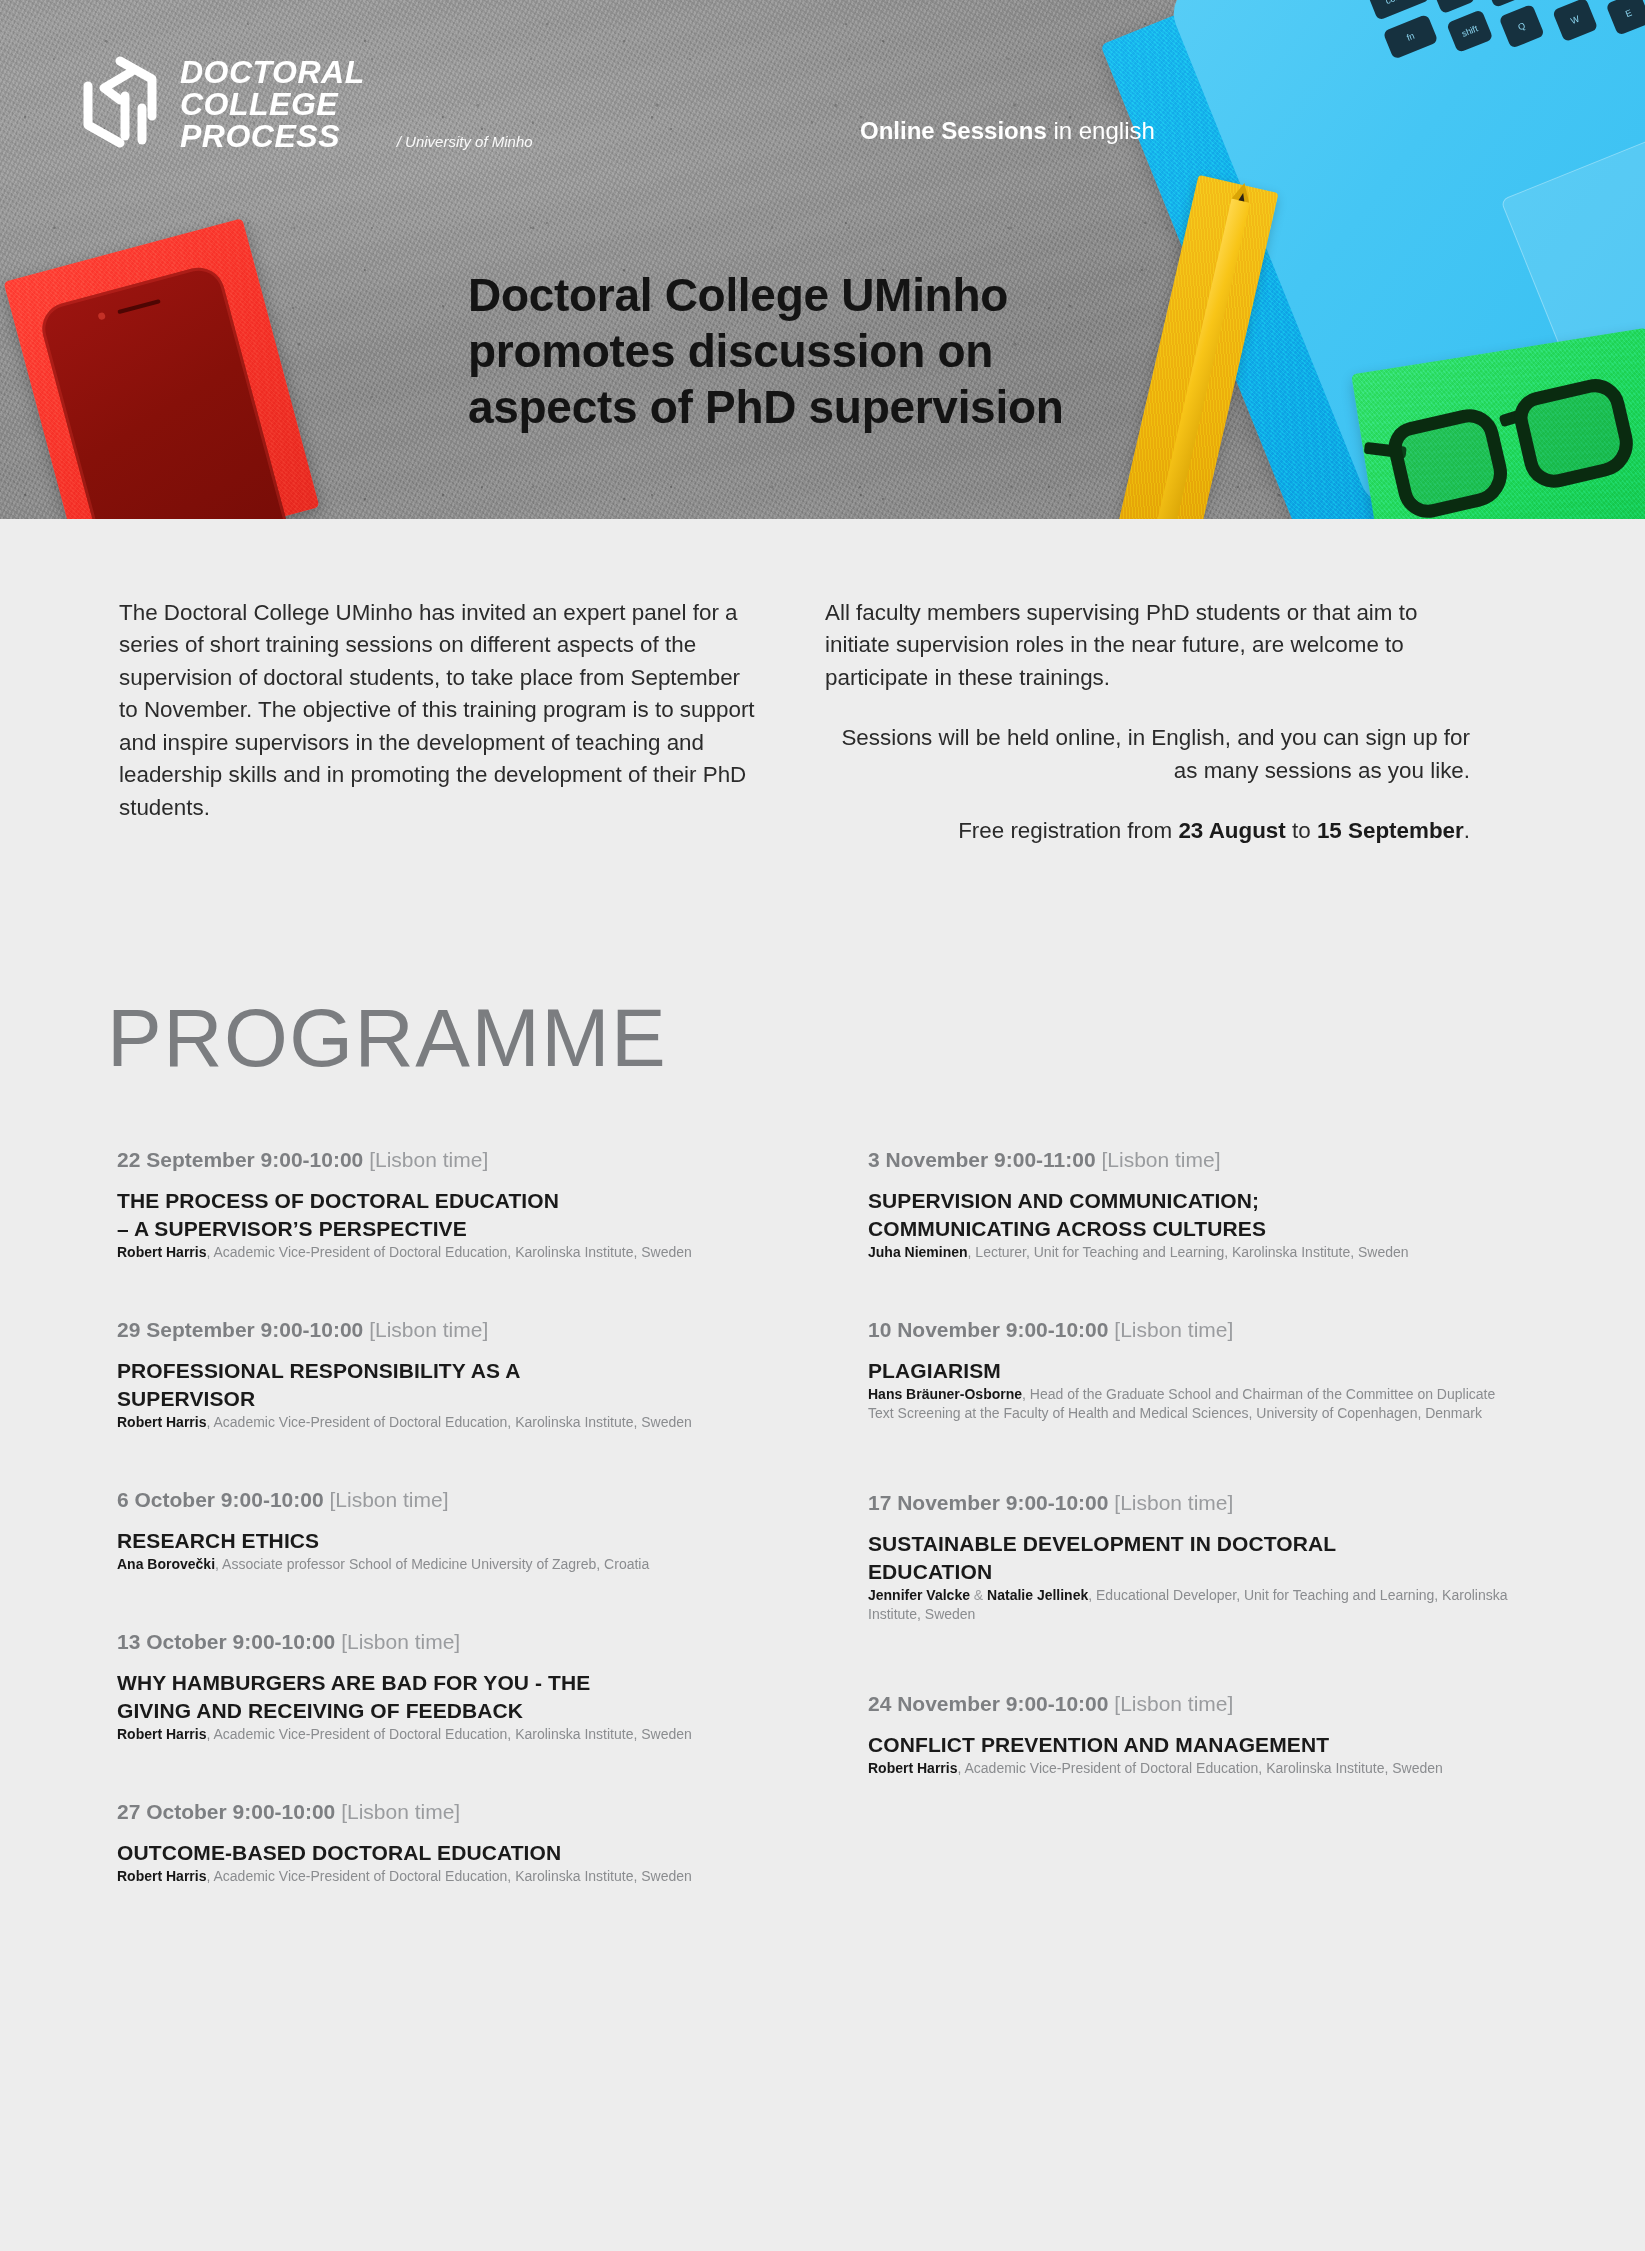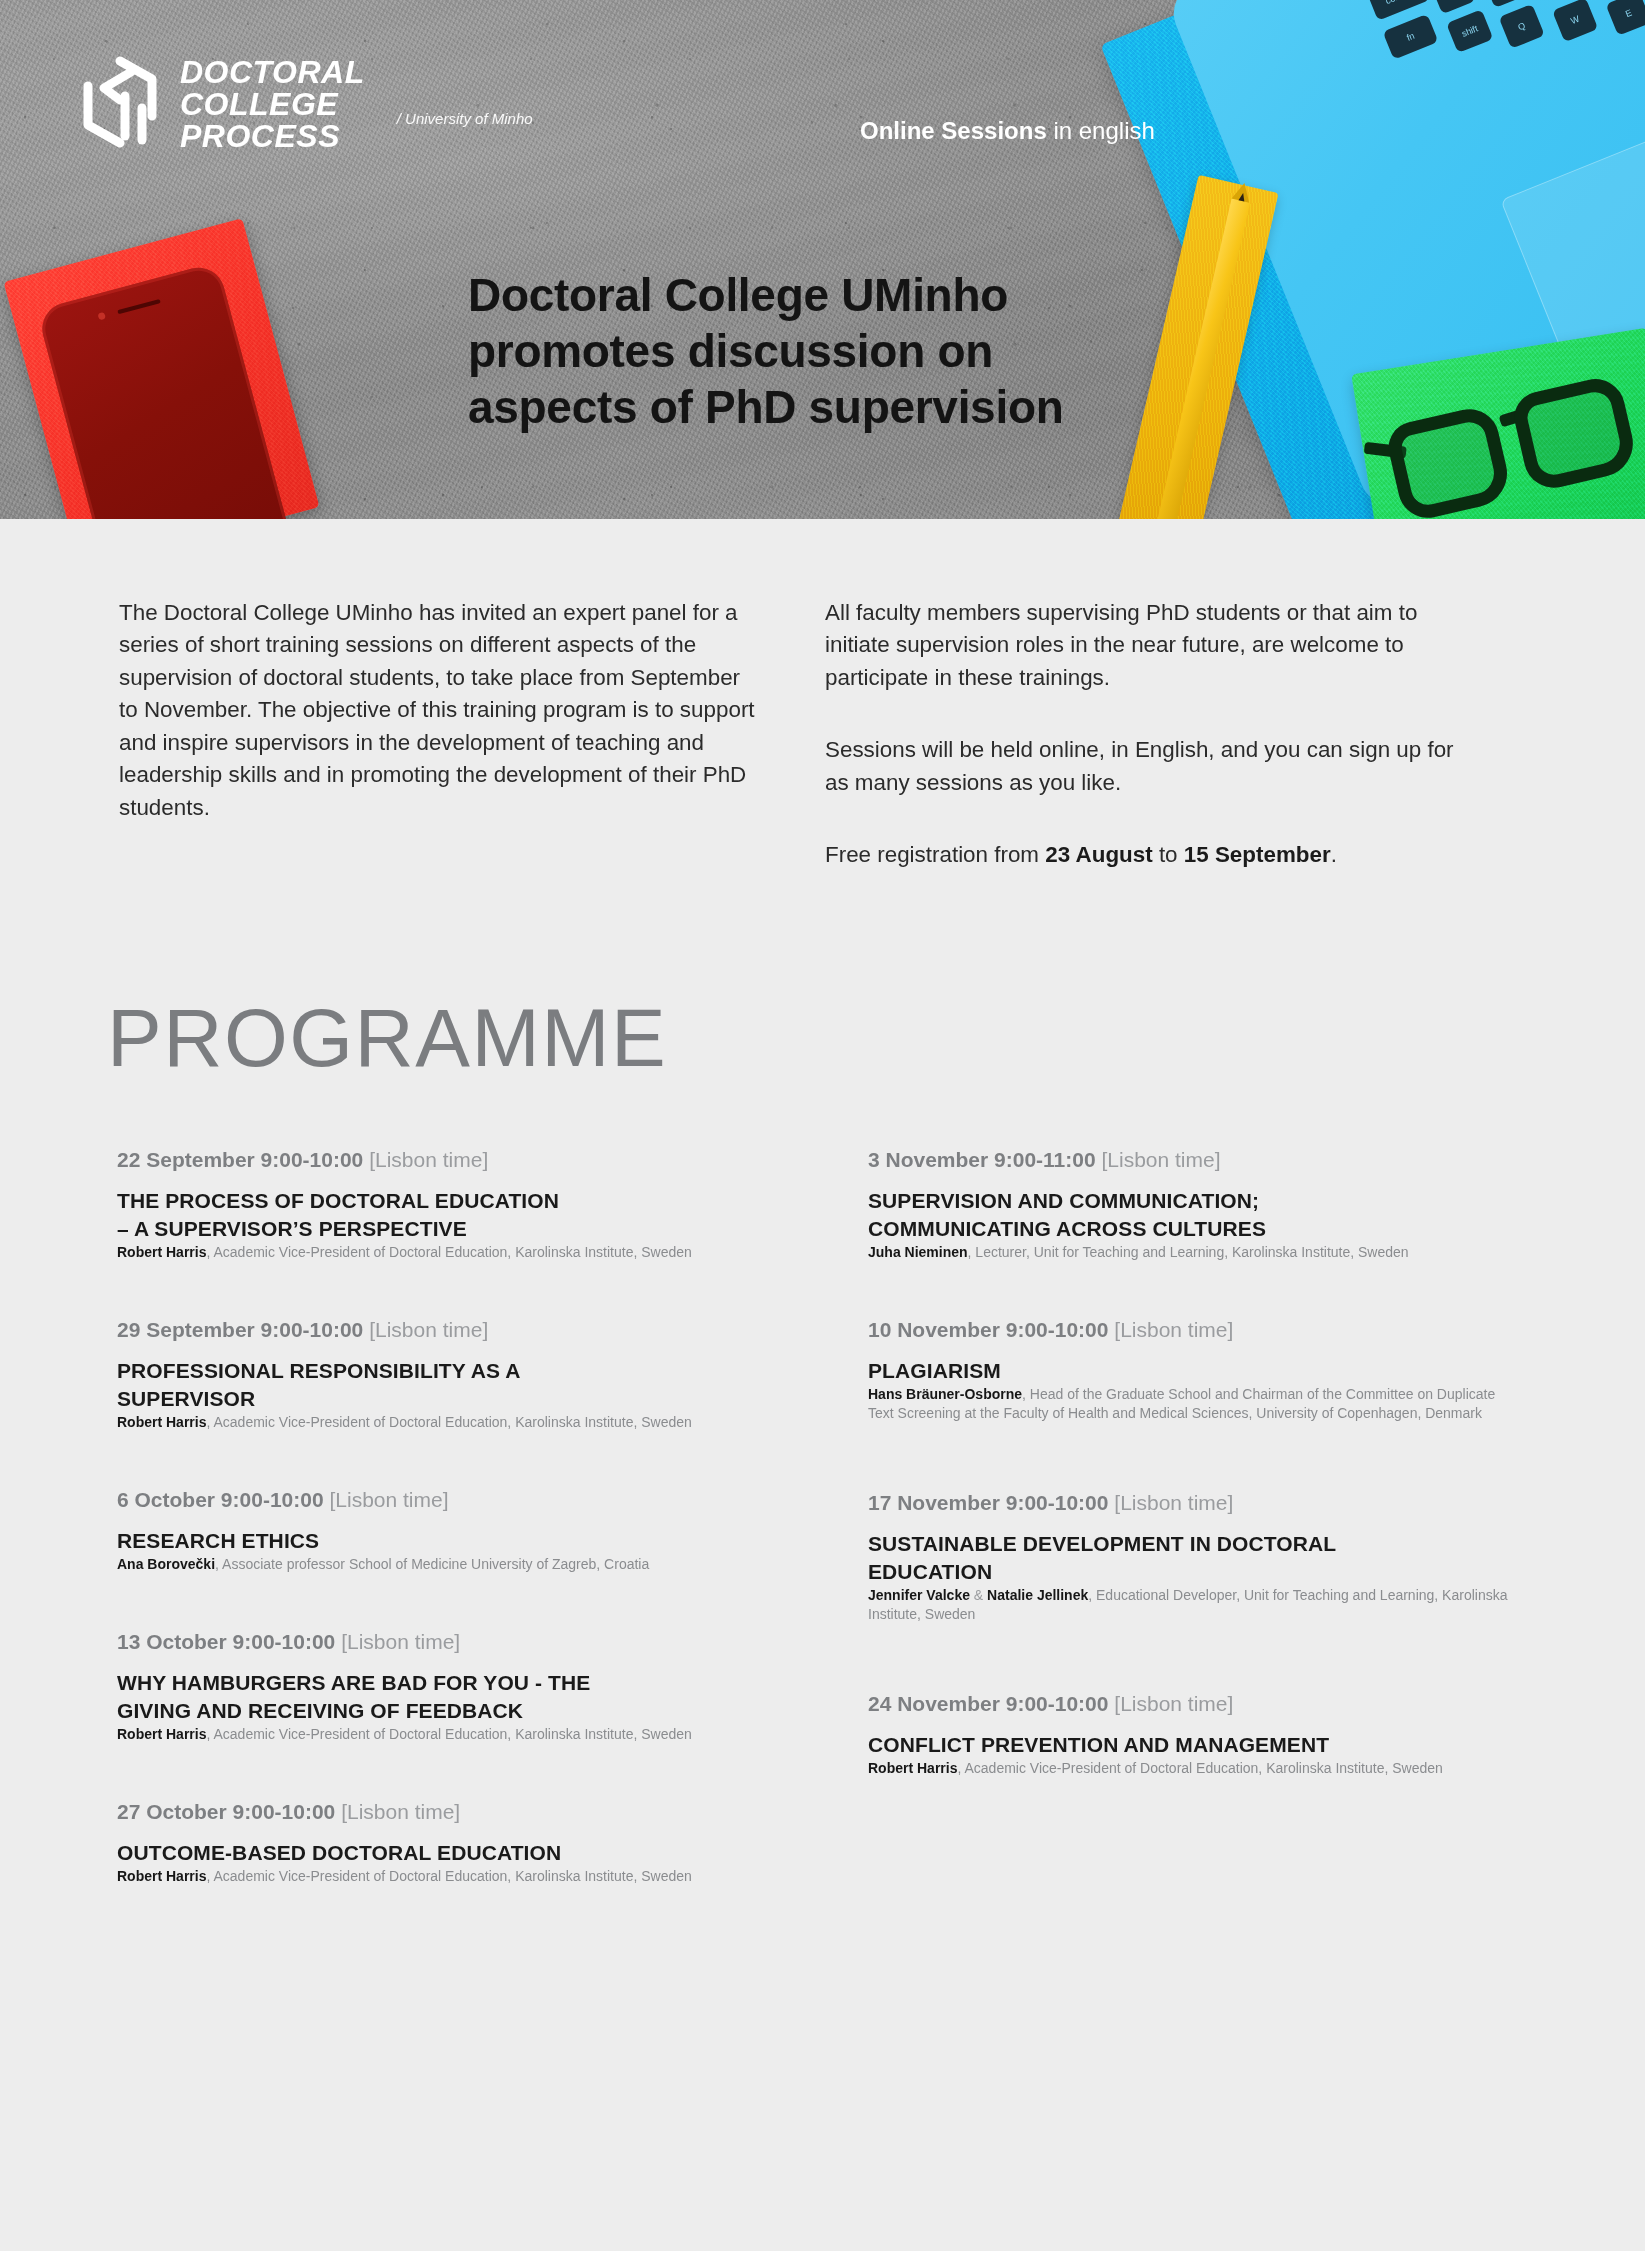--- a/index.html
+++ b/index.html
@@ -263,21 +263,21 @@
     line-height: 1.0;
     letter-spacing: 0.5px;
   }
   .logo-type div { white-space: nowrap; }
   .logo-divider {
     margin-left: 32px;
     color: #ffffff;
     font-size: 15px;
     font-weight: 400;
     align-self: flex-end;
-    margin-bottom: 25px;
+    margin-bottom: 2px;
     opacity: .95;
     white-space: nowrap;
   }
 
   .online-sessions {
     position: absolute;
     left: 860px; top: 117px;
     color: #ffffff;
     font-size: 24px;
     white-space: nowrap;
@@ -305,21 +305,21 @@
     padding: 0 119px;
     gap: 61px;
   }
   .intro-col { width: 645px; }
   .intro p {
     color: #2b2b2b;
     font-size: 22.4px;
     line-height: 1.45;
     font-weight: 400;
   }
-  .intro p + p { margin-top: 40px; }
+  .intro p + p { margin-top: 28px; text-align: right; }
   .intro strong { font-weight: bold; color: #1b1b1b; }
 
   .programme-title {
     position: absolute;
     left: 107px; top: 997px;
     color: #7b7d80;
     font-size: 82px;
     font-weight: 300;
     letter-spacing: 1.5px;
     line-height: 1;

